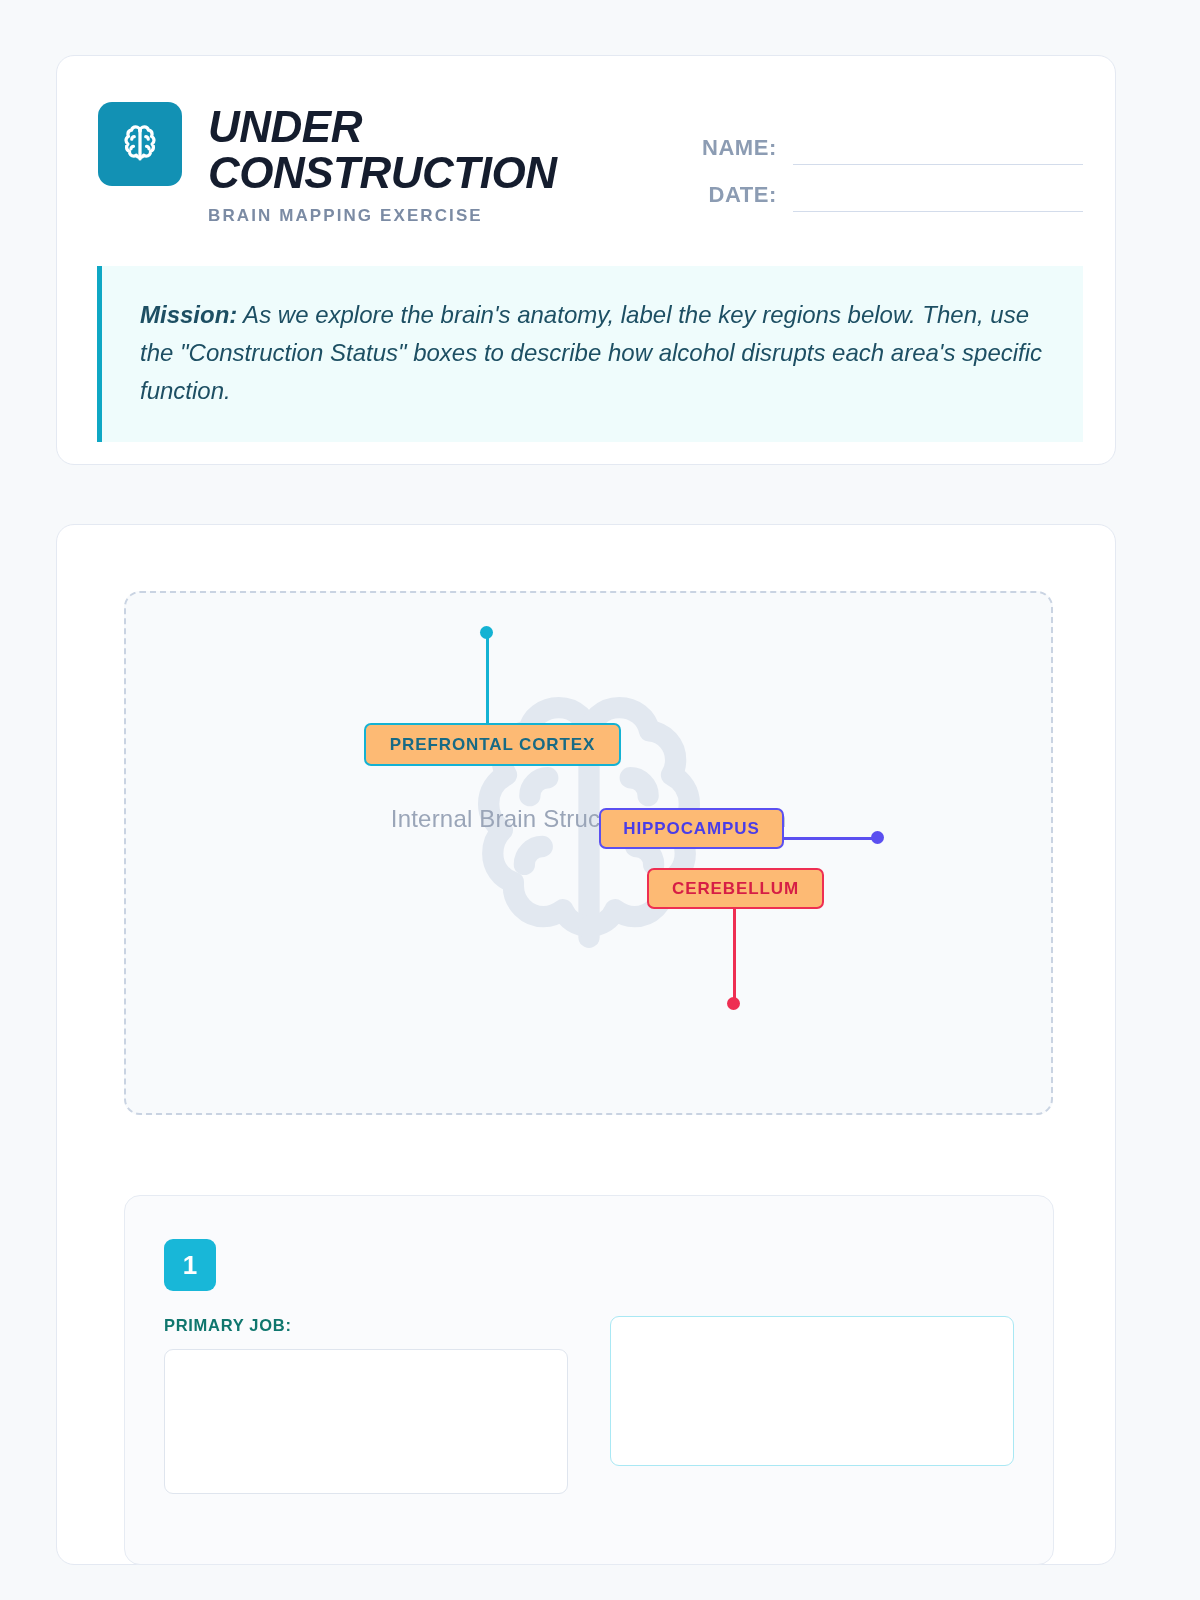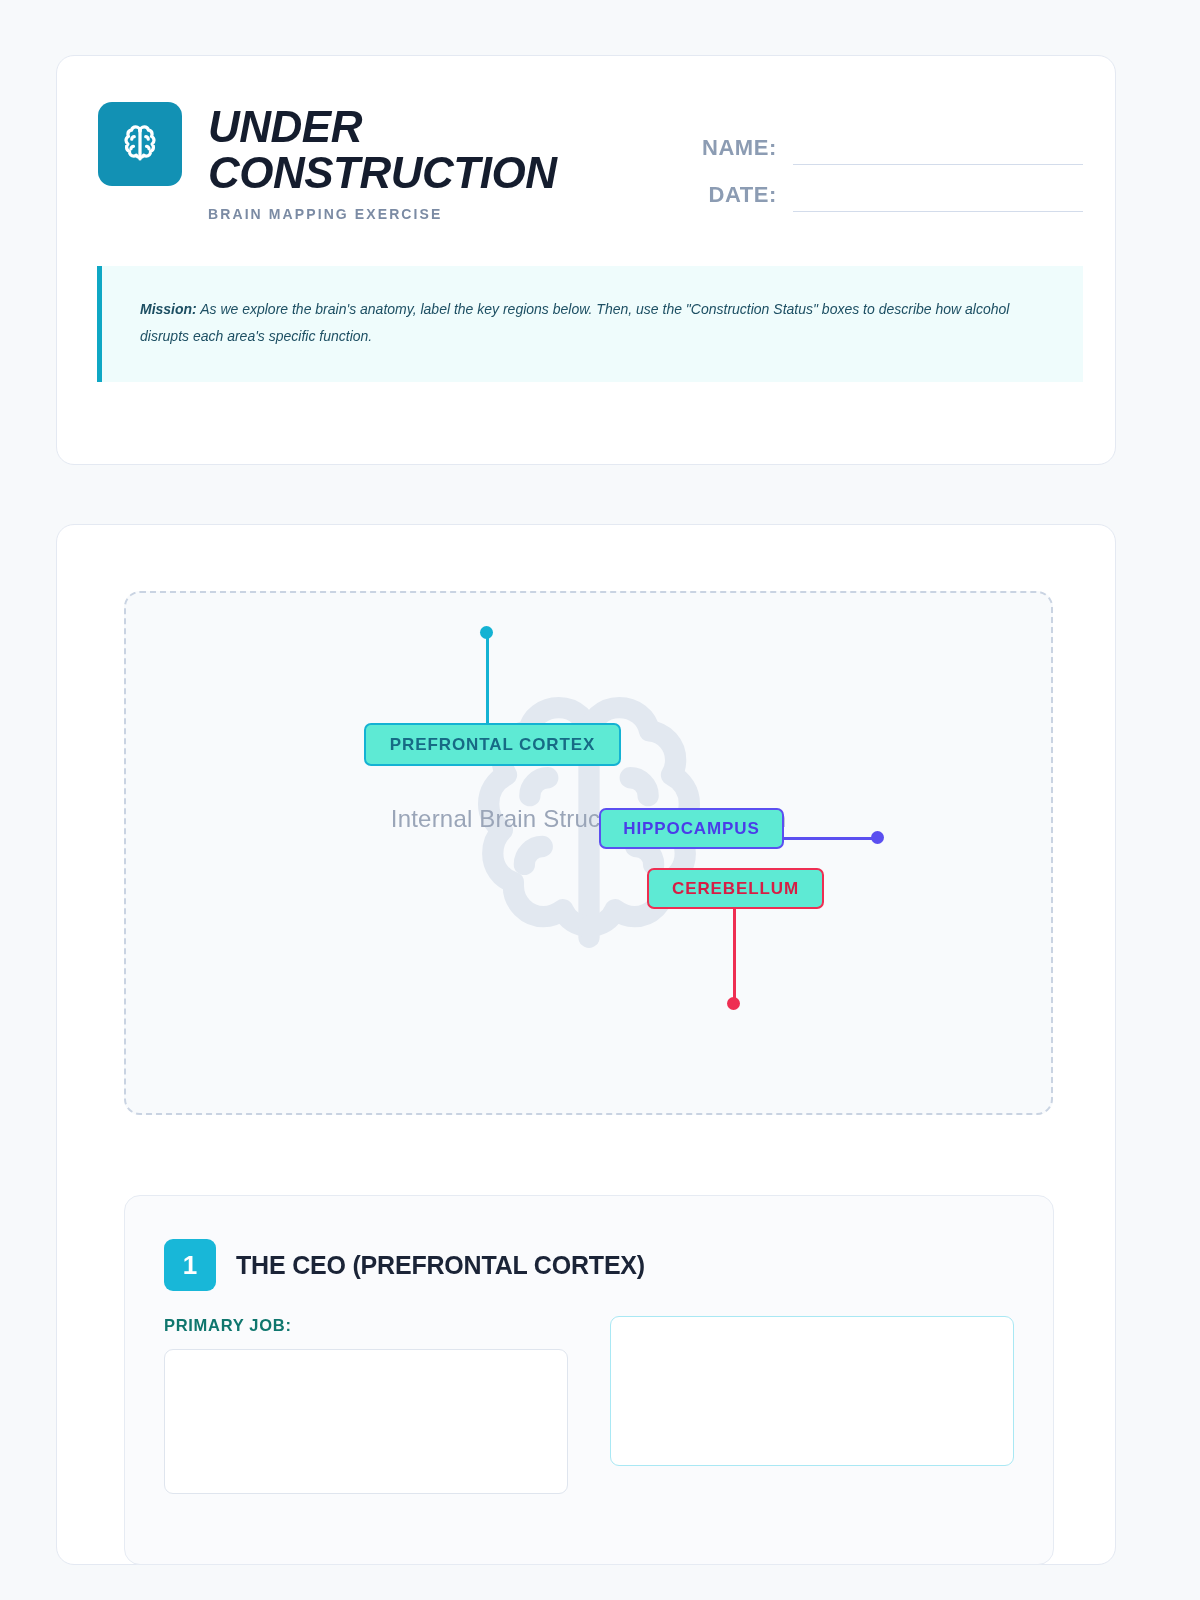--- a/index.html
+++ b/index.html
@@ -69,21 +69,21 @@
     line-height: 46px;
     font-weight: bold;
     font-style: italic;
     letter-spacing: -0.5px;
     color: #151d2e;
     white-space: pre-line;
   }
 
   .sub-title {
     margin-top: 10px;
-    font-size: 14px;
+    font-size: 17px;
     font-weight: bold;
     letter-spacing: 2.1px;
     color: #7b8ba4;
   }
 
   
   .fields {
     position: absolute;
     left: 640px;
     top: 62px;
@@ -119,22 +119,22 @@
     position: absolute;
     left: 40px;
     top: 210px;
     width: 986px;
     background: #effcfc;
     border-left: 5px solid #0fa7c4;
     padding: 30px 34px 32px 38px;
   }
 
   .mission p {
-    font-size: 14px;
-    line-height: 27px;
+    font-size: 24px;
+    line-height: 38px;
     font-style: italic;
     color: #1d4f63;
   }
 
   .mission b { font-weight: bold; font-style: italic; }
 
   
   #diagram-card {
     left: 56px;
     top: 524px;
@@ -170,21 +170,21 @@
     top: 212px;
     text-align: center;
     font-size: 24px;
     color: #9aa5b8;
     letter-spacing: 0.2px;
   }
 
   
   .callout {
     position: absolute;
-    background: #5eead4;
+    background: #fdba74;
     border-radius: 7px;
     display: flex;
     align-items: center;
     justify-content: center;
     font-weight: bold;
     letter-spacing: 0.9px;
     font-size: 17px;
     white-space: nowrap;
   }
 
@@ -399,21 +399,20 @@
 
       <div class="leader leader-v" id="leader-cereb-line"></div>
       <div class="dot" id="leader-cereb-dot"></div>
       <div class="callout" id="callout-cereb">CEREBELLUM</div>
     </div>
   </div>
 
   <div class="section">
     <div class="section-head">
       <div class="num-badge">1</div>
-      <div class="section-title">THE CEO (PREFRONTAL CORTEX)</div>
     </div>
 
     <div class="answers">
       <div class="answer-col">
         <div class="lbl-job">PRIMARY JOB:</div>
         <textarea class="write-box" value="" style=""></textarea>
       </div>
       <div class="answer-col">
         <textarea class="write-box accent" value="" style=""></textarea>
       </div>

